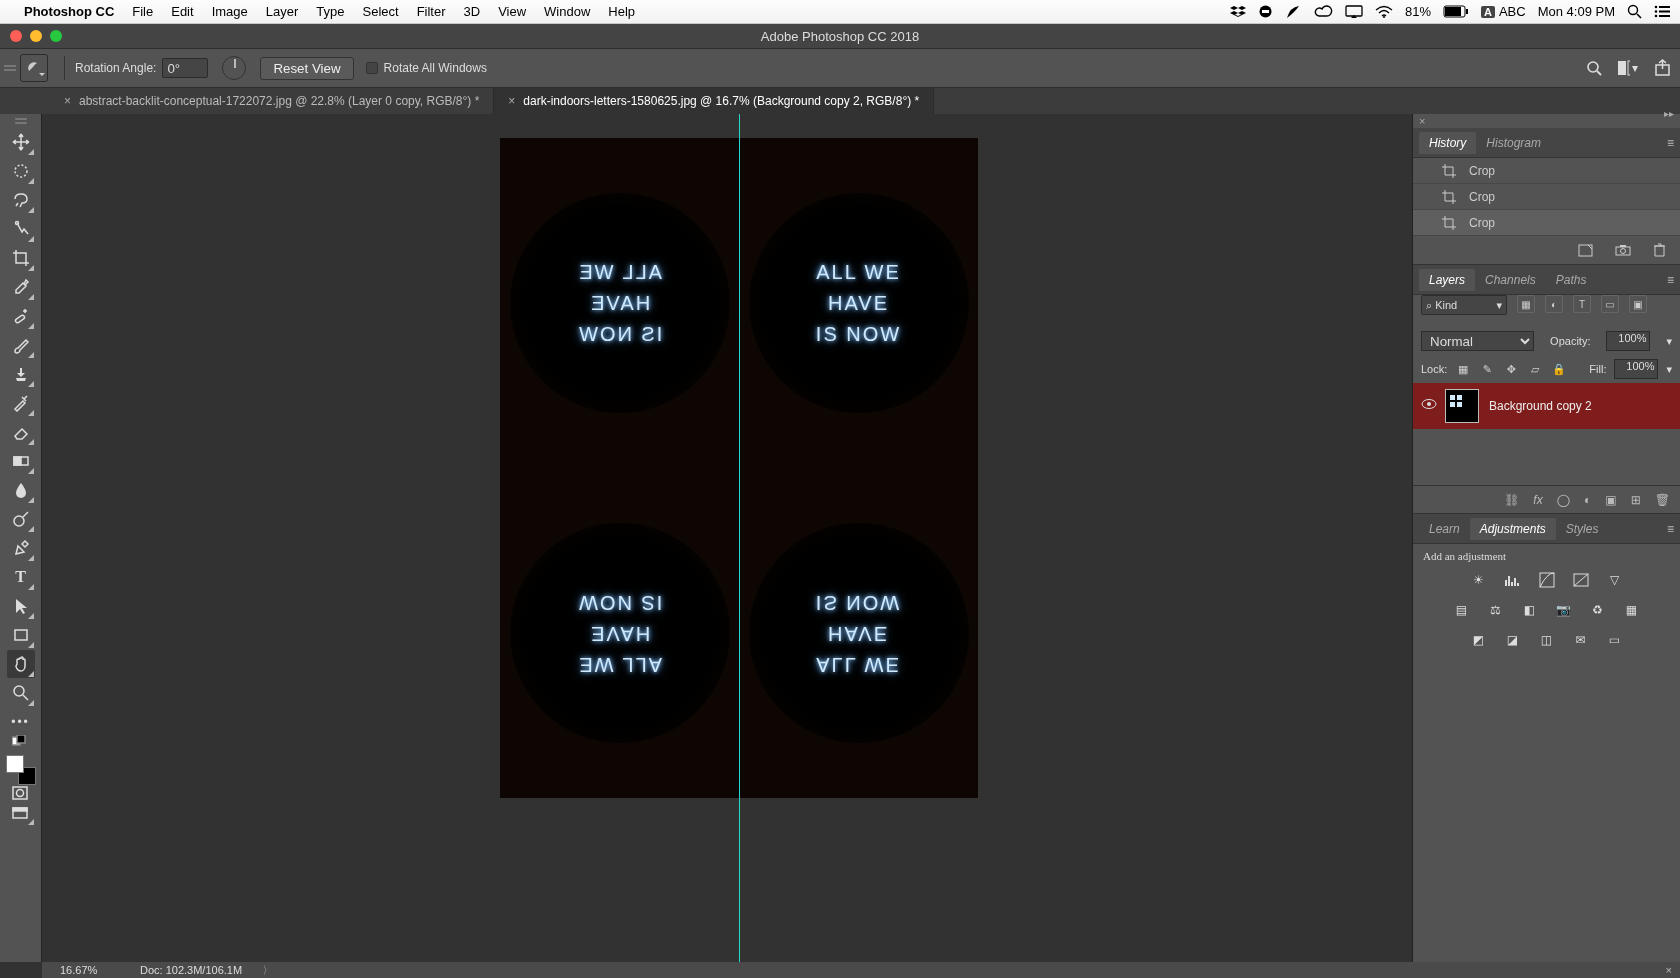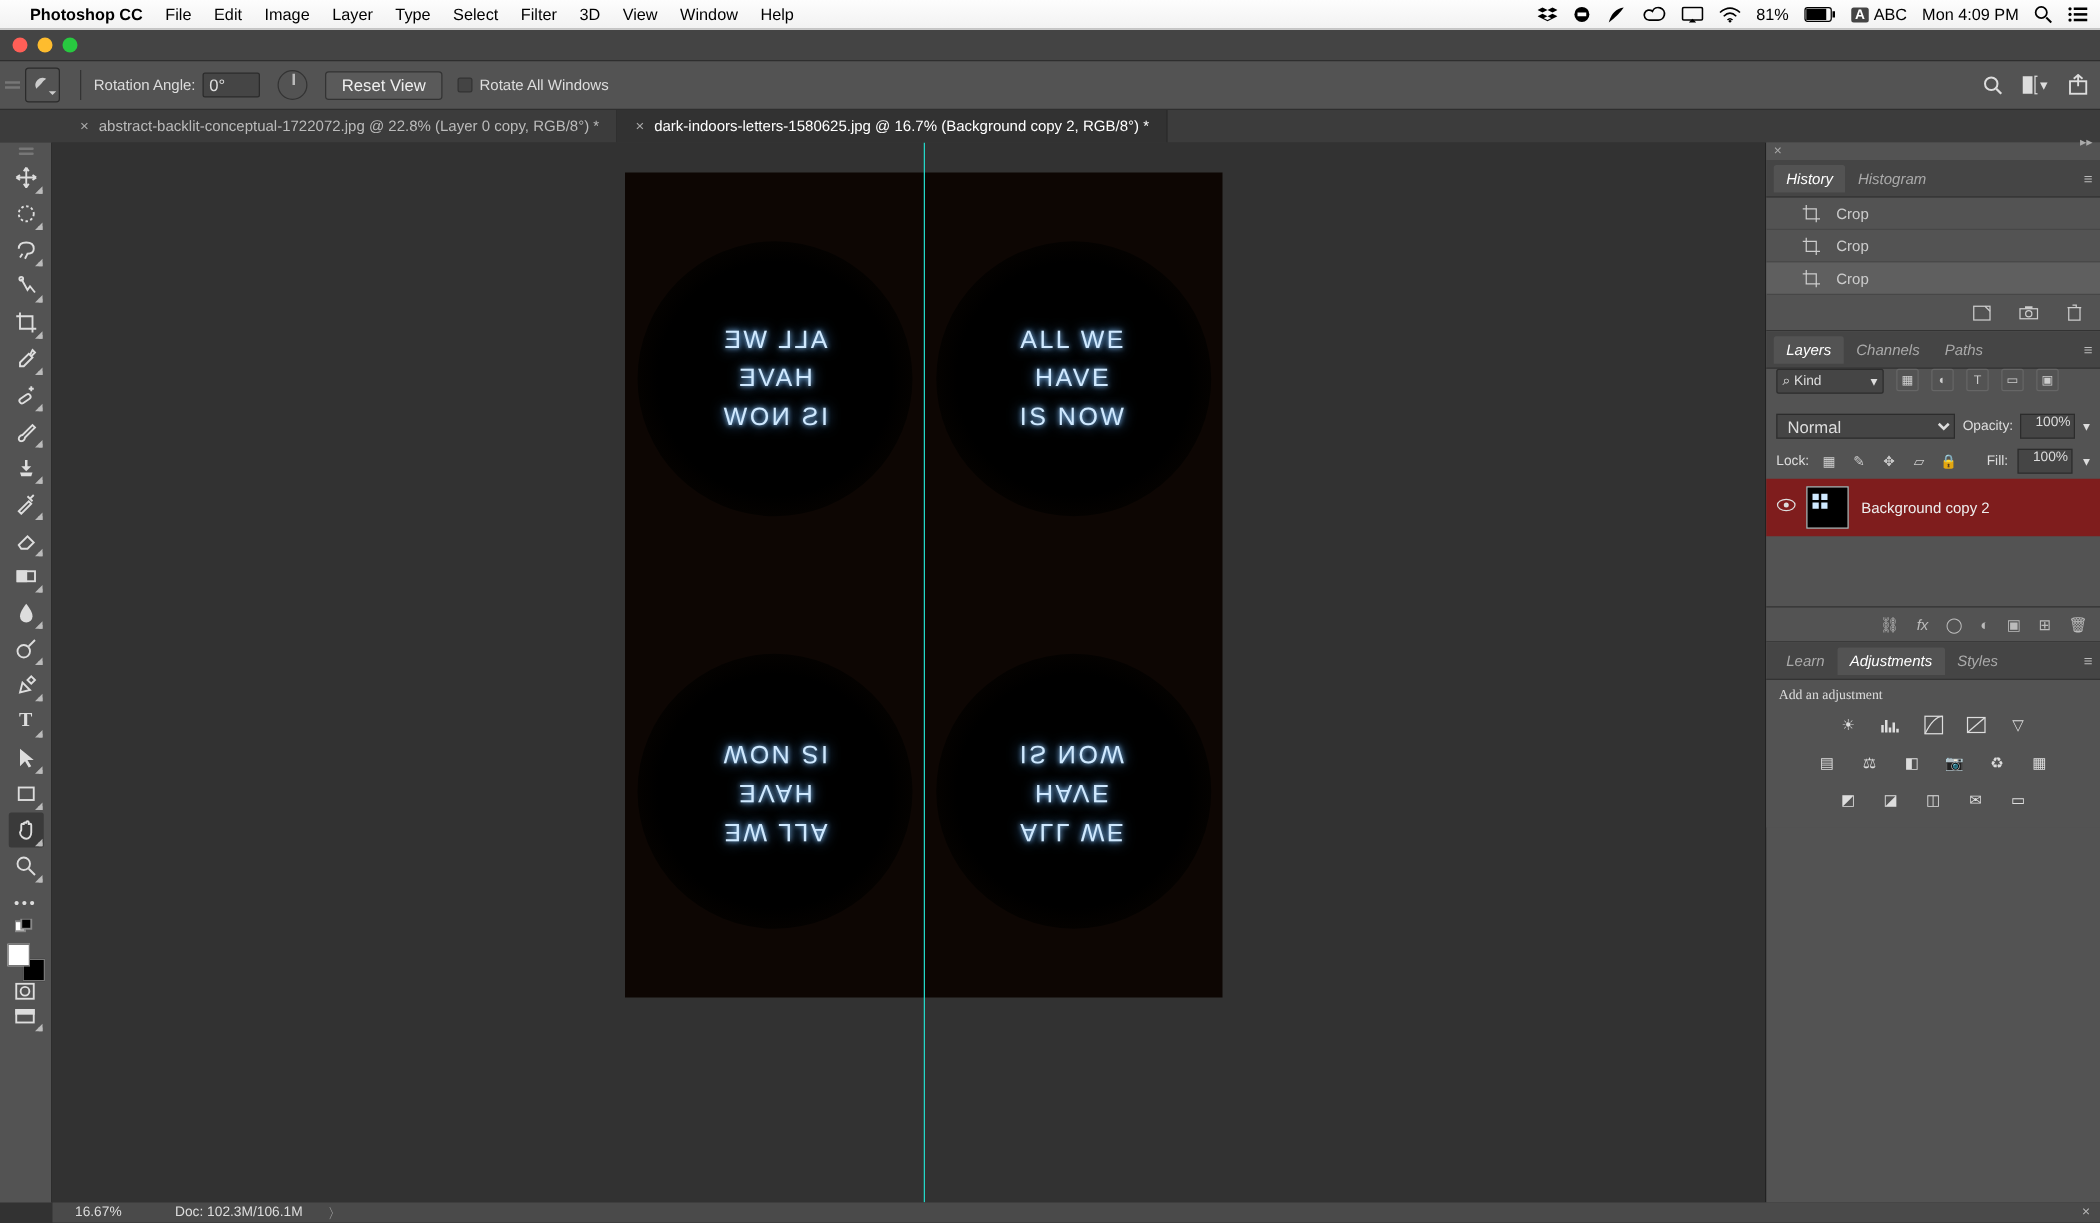--- a/index.html
+++ b/index.html
@@ -86,21 +86,21 @@
 .hist-row:last-child{background:#5f5f5f;}
 .hist-row .hicon{width:20px;height:20px;margin-right:10px;display:flex;align-items:center;justify-content:center;}
 .hist-foot{height:28px;display:flex;justify-content:flex-end;align-items:center;gap:22px;padding-right:14px;}
 .hist-foot span{color:#c7c7c7;display:flex;align-items:center;}
 
 
 .layer-opts{display:flex;align-items:flex-start;height:32px;padding:0 8px;gap:10px;font-size:11px;}
 .layer-opts .kind{flex:0 0 86px;height:20px;background:#454545;border:1px solid #2c2c2c;border-radius:2px;display:flex;align-items:center;padding:0 4px;}
 .layer-opts .kind::before{content:"⌕";margin-right:3px;}
 .layer-opts .fic{width:18px;height:18px;border:1px solid #666;border-radius:2px;display:flex;align-items:center;justify-content:center;color:#ccc;font-size:10px;}
-.layer-blend{display:flex;align-items:center;height:28px;padding:0 8px;font-size:11px;gap:6px;}
+.layer-blend{display:flex;align-items:center;height:28px;padding:0 8px;font-size:11px;gap:16px;}
 .layer-blend select{flex:1;background:#454545;color:#ddd;border:1px solid #2c2c2c;height:20px;padding:0 4px;}
 .layer-blend .opv{width:44px;height:20px;background:#454545;border:1px solid #2c2c2c;text-align:right;padding:0 3px;}
 .layer-lock{display:flex;align-items:center;height:28px;padding:0 8px;font-size:11px;gap:8px;}
 .layer-lock .li{width:16px;height:16px;display:flex;align-items:center;justify-content:center;color:#ccc;}
 .layer-lock .fill-lab{margin-left:auto;}
 .layer-lock .opv{width:44px;height:20px;background:#454545;border:1px solid #2c2c2c;text-align:right;padding:0 3px;}
 .layer-row{display:flex;align-items:center;height:46px;background:#7f1d1d;padding-left:8px;}
 .layer-row .eye{width:16px;height:16px;margin-right:8px;}
 .layer-row .thumb{width:34px;height:34px;background:#000;border:1px solid #bbb;margin-right:10px;position:relative;}
 .layer-row .thumb::before,.layer-row .thumb::after{content:"";position:absolute;background:#cfe9ff;}
@@ -208,20 +208,21 @@
       </svg>
     </span>
 </div>
 
 <div id="titlebar">
   <div class="traffic">
     <span class="tl-close"></span>
     <span class="tl-min"></span>
     <span class="tl-max"></span>
   </div>
+  <div class="win-title">Adobe Photoshop CC 2018</div>
 </div>
 
 <div id="optbar">
   <div class="thumbgrip-left">
       <span></span>
       <span></span>
     </div>
   <div class="tool-icon">
     <svg width="18" height="18">
         <path d="M4 12 Q2 8 5 5 Q8 2 12 4 Q9 6 8 8 Q6 10 4 12" fill="#ccc"></path>

